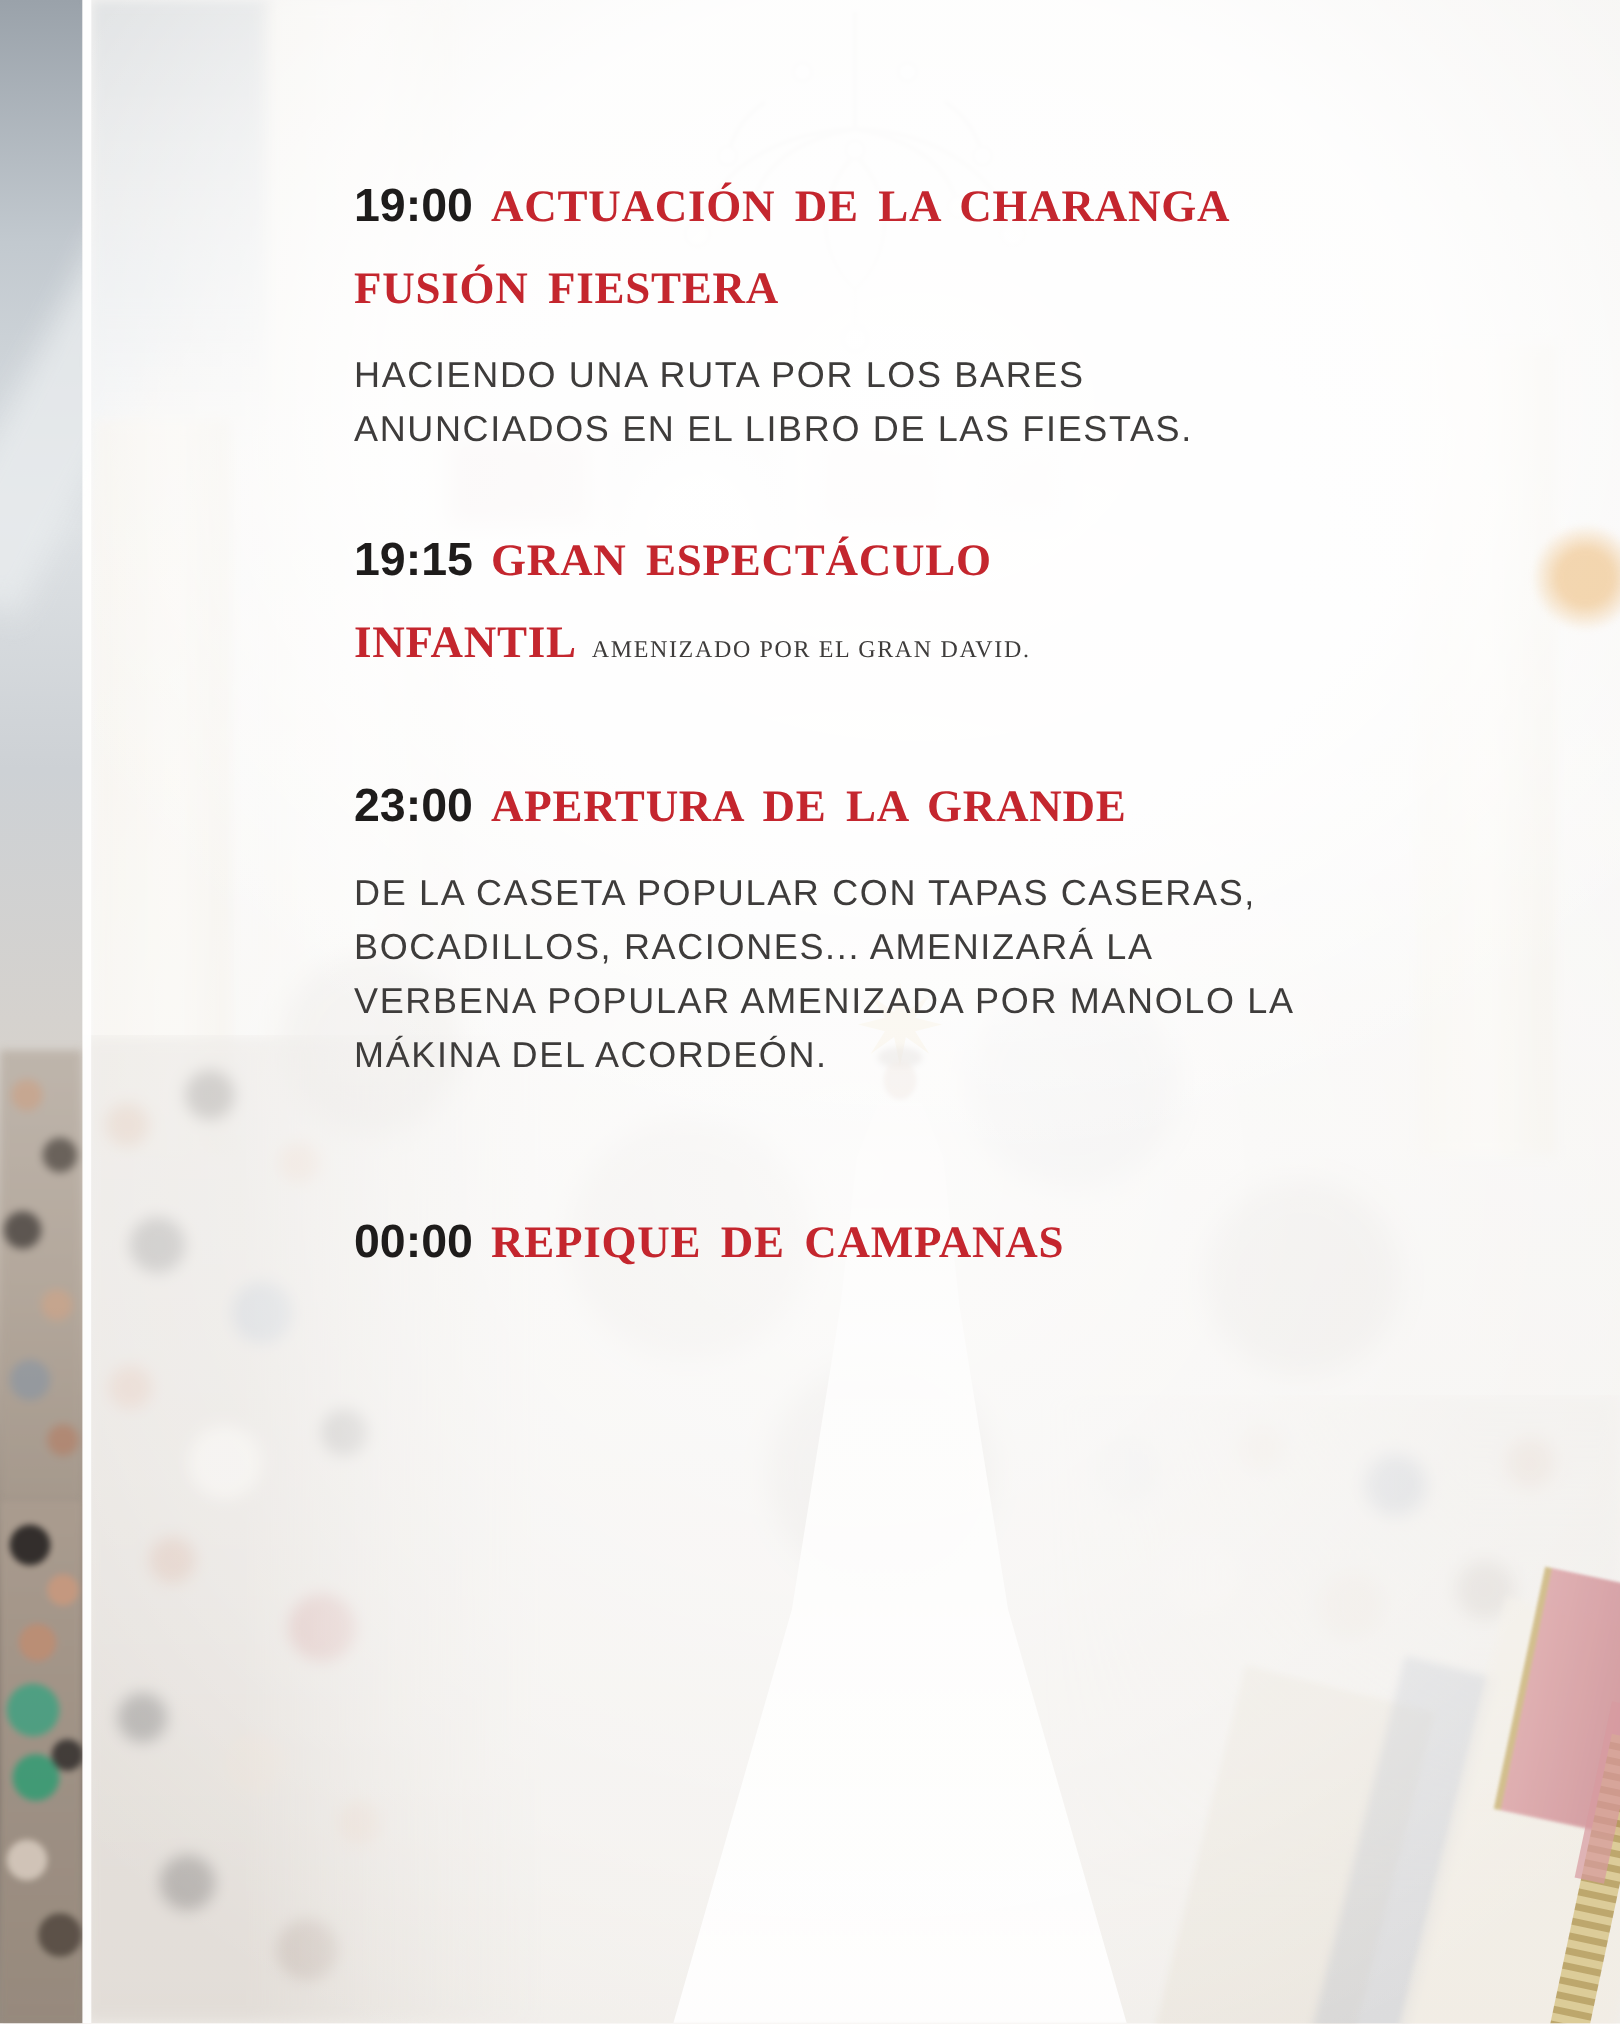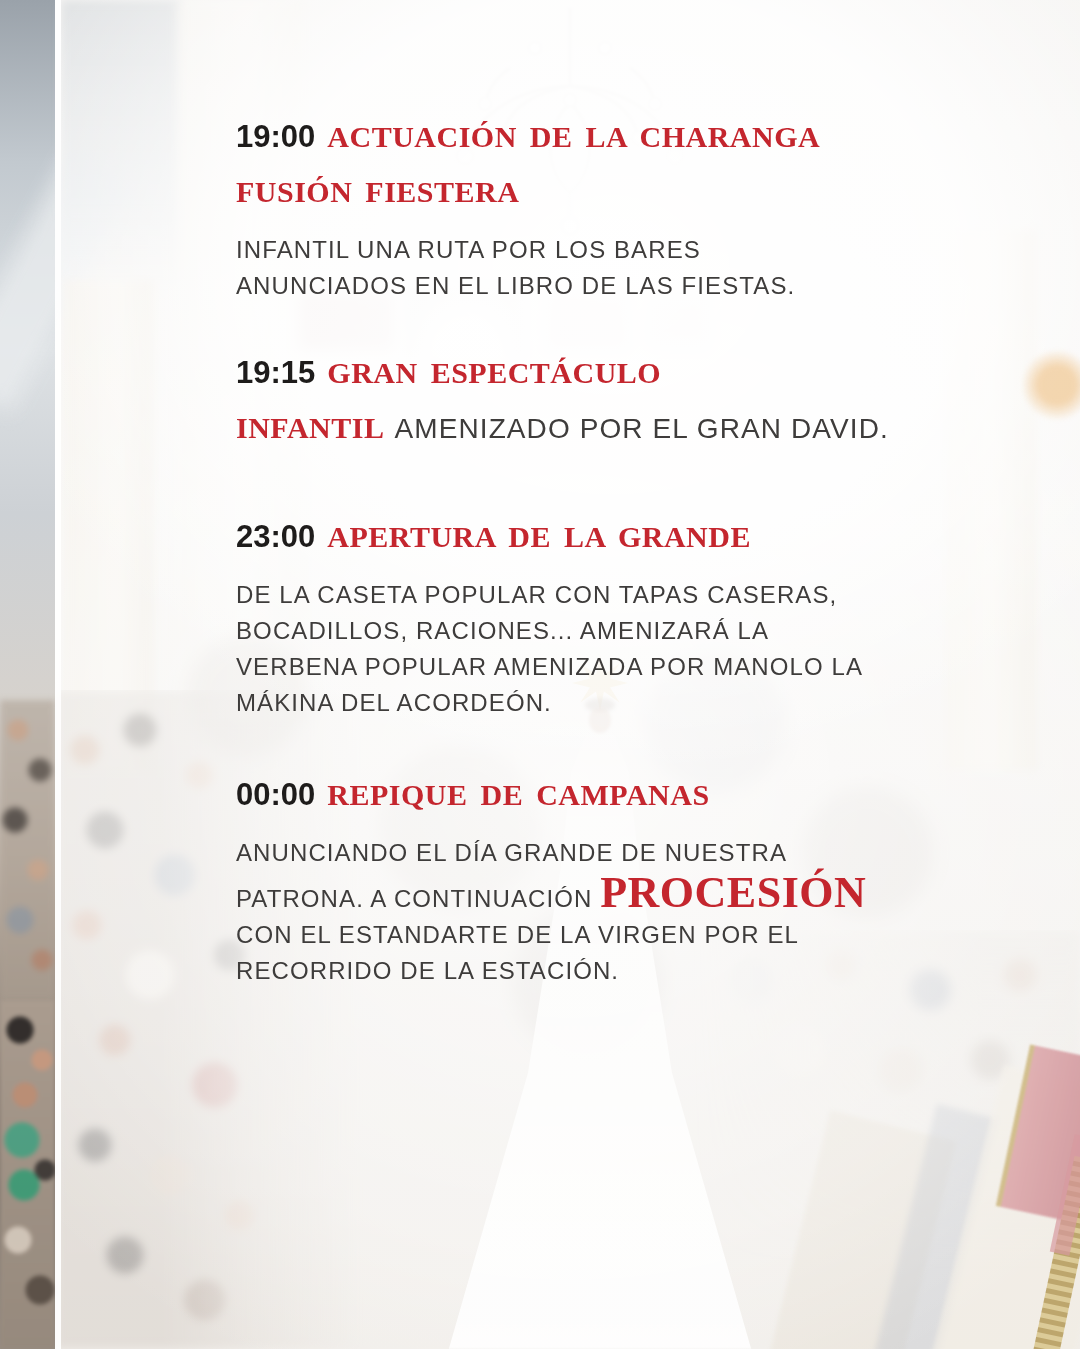--- a/index.html
+++ b/index.html
@@ -127,27 +127,27 @@
   .corner-pink{left:1062px;top:1135px;width:20px;height:120px;background:#d79aa0;opacity:.7;transform:rotate(12deg);}
 
   
   .text-layer{position:absolute;inset:0;}
   .event{position:absolute;left:236px;}
   .head{margin:0;line-height:50px;}
   .time{font-weight:700;font-size:31px;color:var(--color-time_text,#1e1c1b);margin-right:12px;letter-spacing:0;}
   .title{font-family:"Liberation Serif",serif;font-weight:700;font-size:30px;
          color:var(--color-accent,#c4262e);letter-spacing:.5px;word-spacing:5px;}
   .desc{margin:10px 0 0;font-size:24px;line-height:36px;color:var(--color-body_text,#3e3c3b);letter-spacing:1.1px;}
-  .desc-inline{font-size:28px;color:var(--color-body_text,#3e3c3b);letter-spacing:1.1px;margin-left:10px;}
+  .desc-inline{font-size:16px;color:var(--color-body_text,#3e3c3b);letter-spacing:1.1px;margin-left:10px;font-family:Liberation Serif, serif;}
   .highlight{font-family:"Liberation Serif",serif;font-weight:700;font-size:44px;line-height:1;
              color:var(--color-accent,#c4262e);letter-spacing:.5px;}
   #e1{top:112px;width:600px;}
   #e2{top:348px;width:660px;}
   #e3{top:512px;width:645px;}
-  #e4{top:770px;width:655px;}
+  #e4{top:803px;width:655px;}
   #e5{top:1048px;width:660px;}
 </style>
 </head>
 <body>
 
 <div class="page">
 
   <div class="bg">
     <div class="bg-base"></div>
 
@@ -212,32 +212,31 @@
     <div class="lamp-glow"></div>
     <div class="bench-pink"></div>
     <div class="trim-gold"></div>
     <div class="corner-pink"></div>
   </div>
 
   <div class="text-layer">
 
     <section class="event" id="e1">
       <p class="head"><span class="time">19:00</span><span class="title">ACTUACIÓN DE LA CHARANGA FUSIÓN FIESTERA</span></p>
-      <p class="desc">INFANTIL UNA RUTA POR LOS BARES ANUNCIADOS EN EL LIBRO DE LAS FIESTAS.</p>
+      <p class="desc">HACIENDO UNA RUTA POR LOS BARES ANUNCIADOS EN EL LIBRO DE LAS FIESTAS.</p>
     </section>
 
     <section class="event" id="e2">
       <p class="head"><span class="time">19:15</span><span class="title">GRAN ESPECTÁCULO INFANTIL</span><span class="desc-inline">AMENIZADO POR EL GRAN DAVID.</span></p>
     </section>
 
     <section class="event" id="e3">
       <p class="head"><span class="time">23:00</span><span class="title">APERTURA DE LA GRANDE</span></p>
       <p class="desc">DE LA CASETA POPULAR CON TAPAS CASERAS, BOCADILLOS, RACIONES... AMENIZARÁ LA VERBENA POPULAR AMENIZADA POR MANOLO LA MÁKINA DEL ACORDEÓN.</p>
     </section>
 
     <section class="event" id="e4">
       <p class="head"><span class="time">00:00</span><span class="title">REPIQUE DE CAMPANAS</span></p>
-      <p class="desc"><span>ANUNCIANDO EL DÍA GRANDE DE NUESTRA PATRONA. A CONTINUACIÓN </span><span class="highlight">PROCESIÓN</span><span> CON EL ESTANDARTE DE LA VIRGEN POR EL RECORRIDO DE LA ESTACIÓN.</span></p>
     </section>
 
 
   </div>
 </div>
 
 </body></html>

